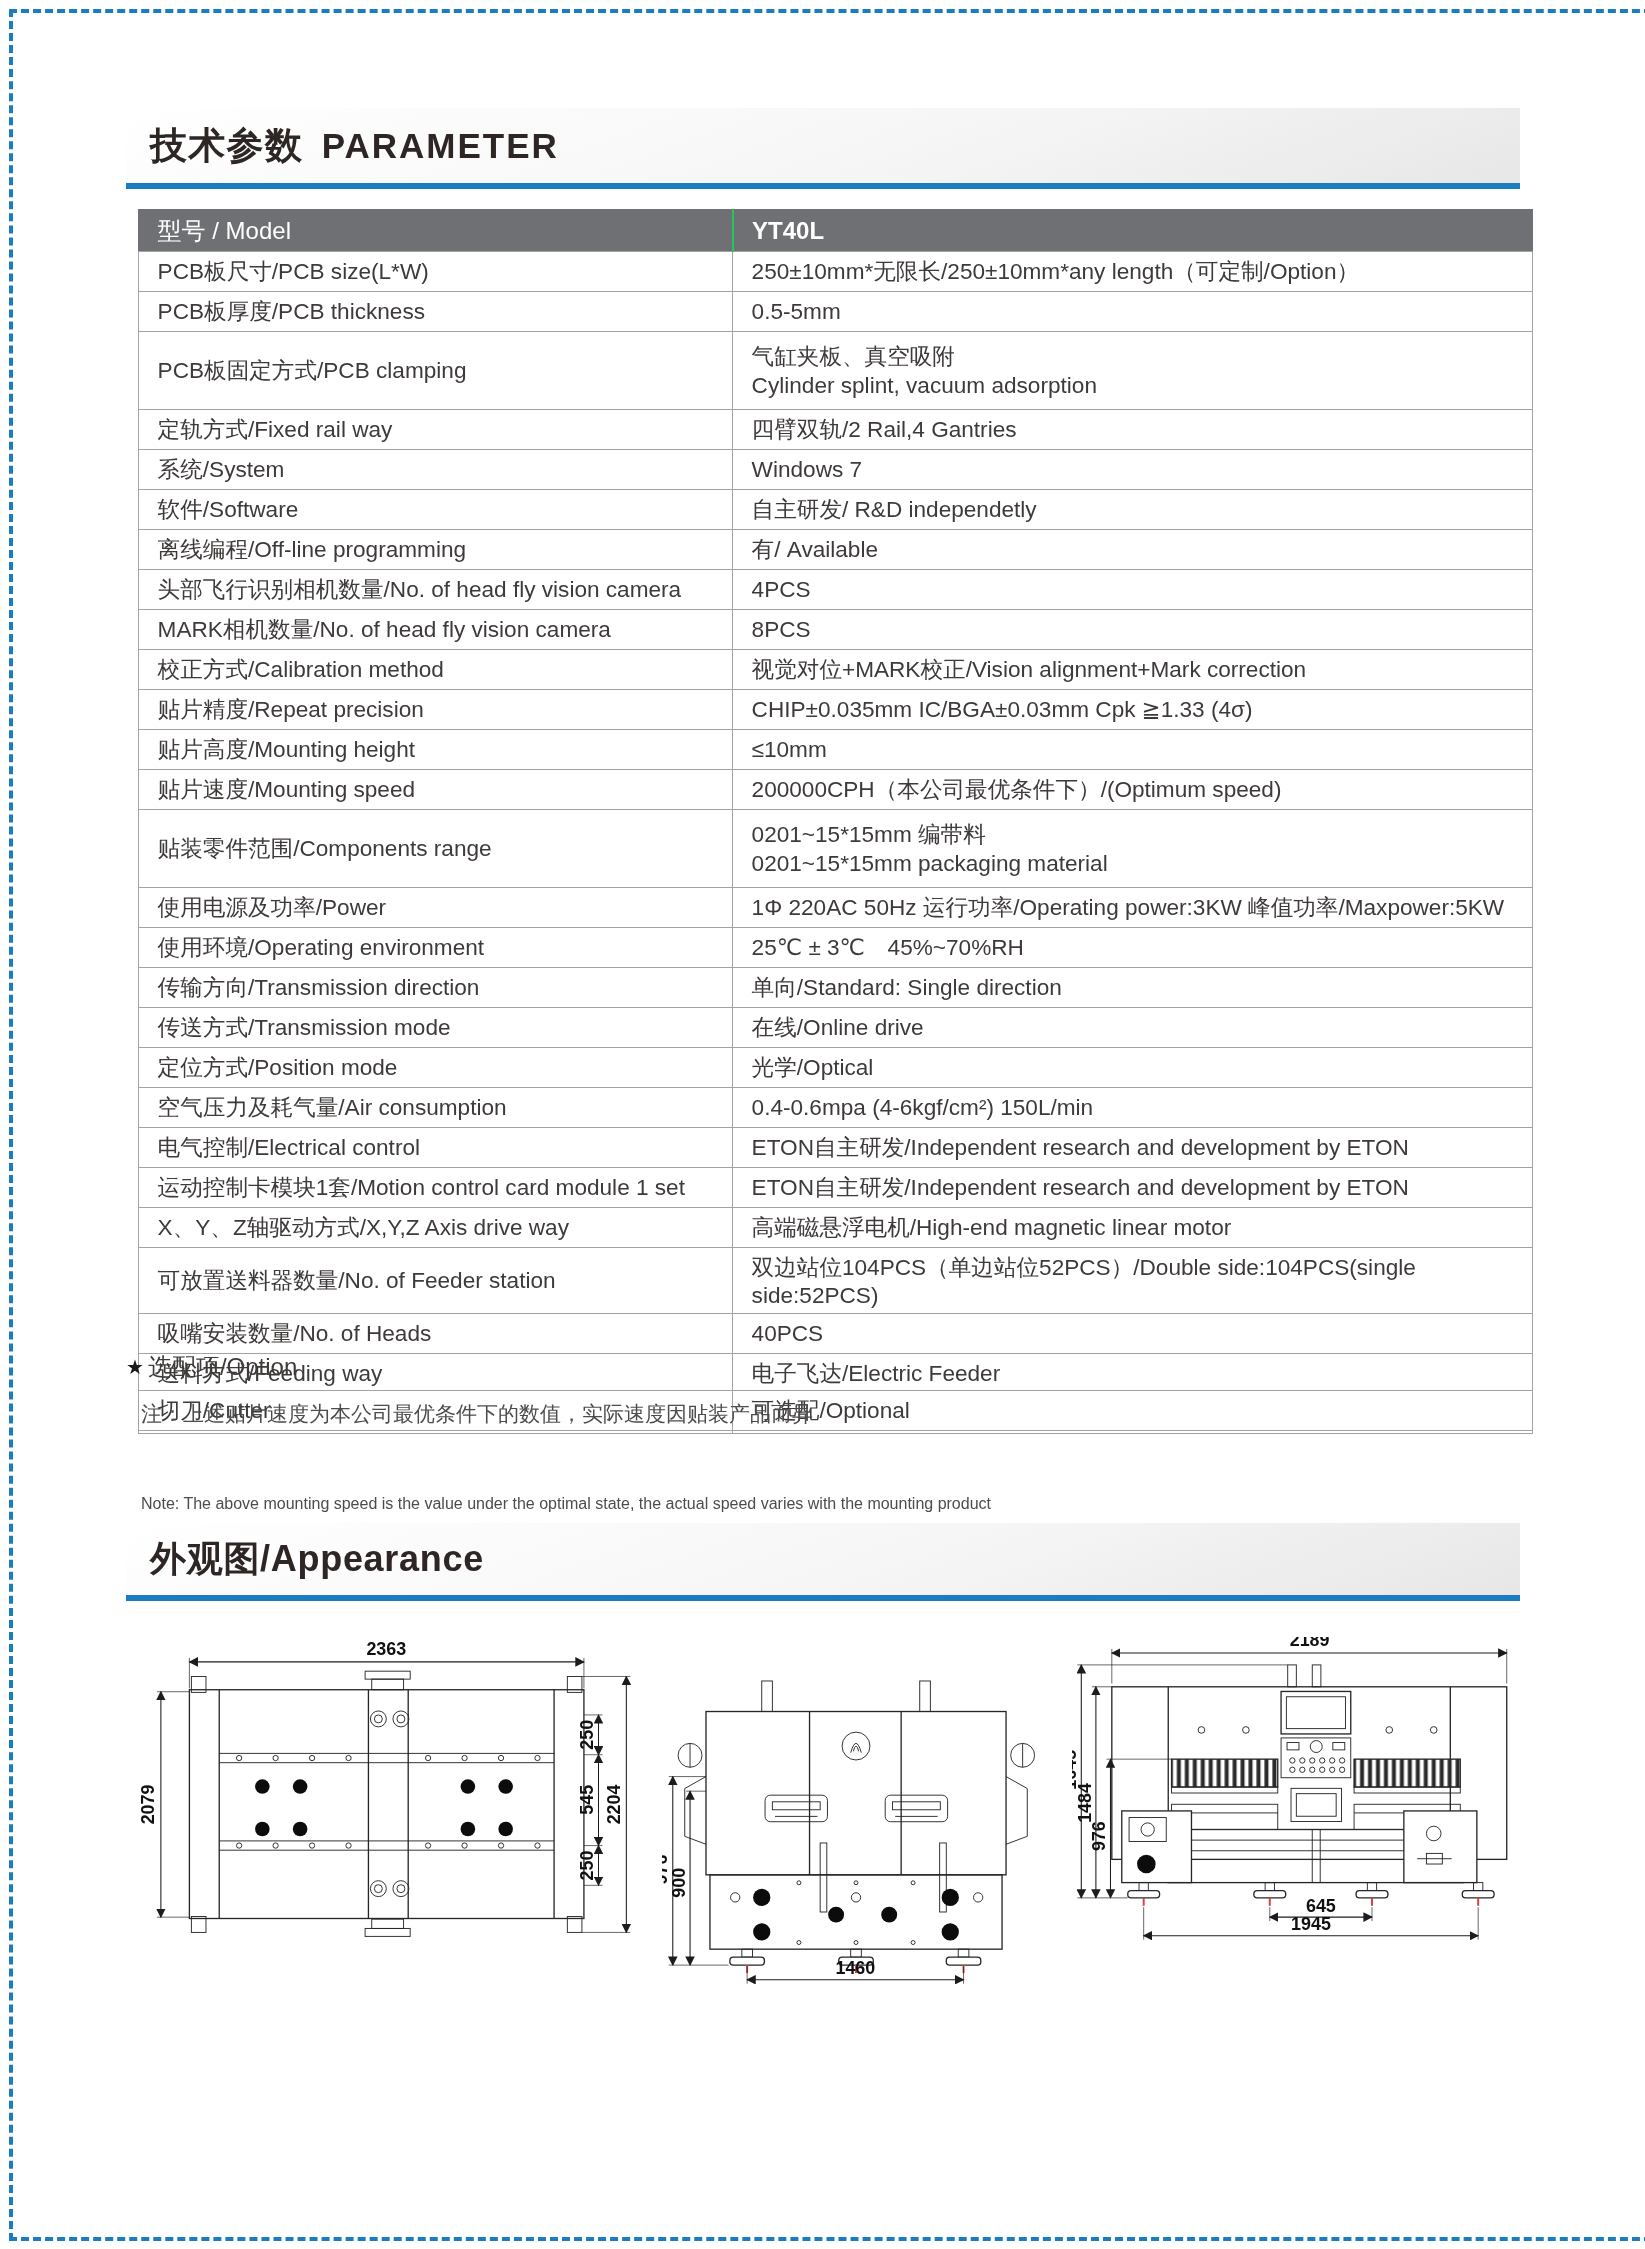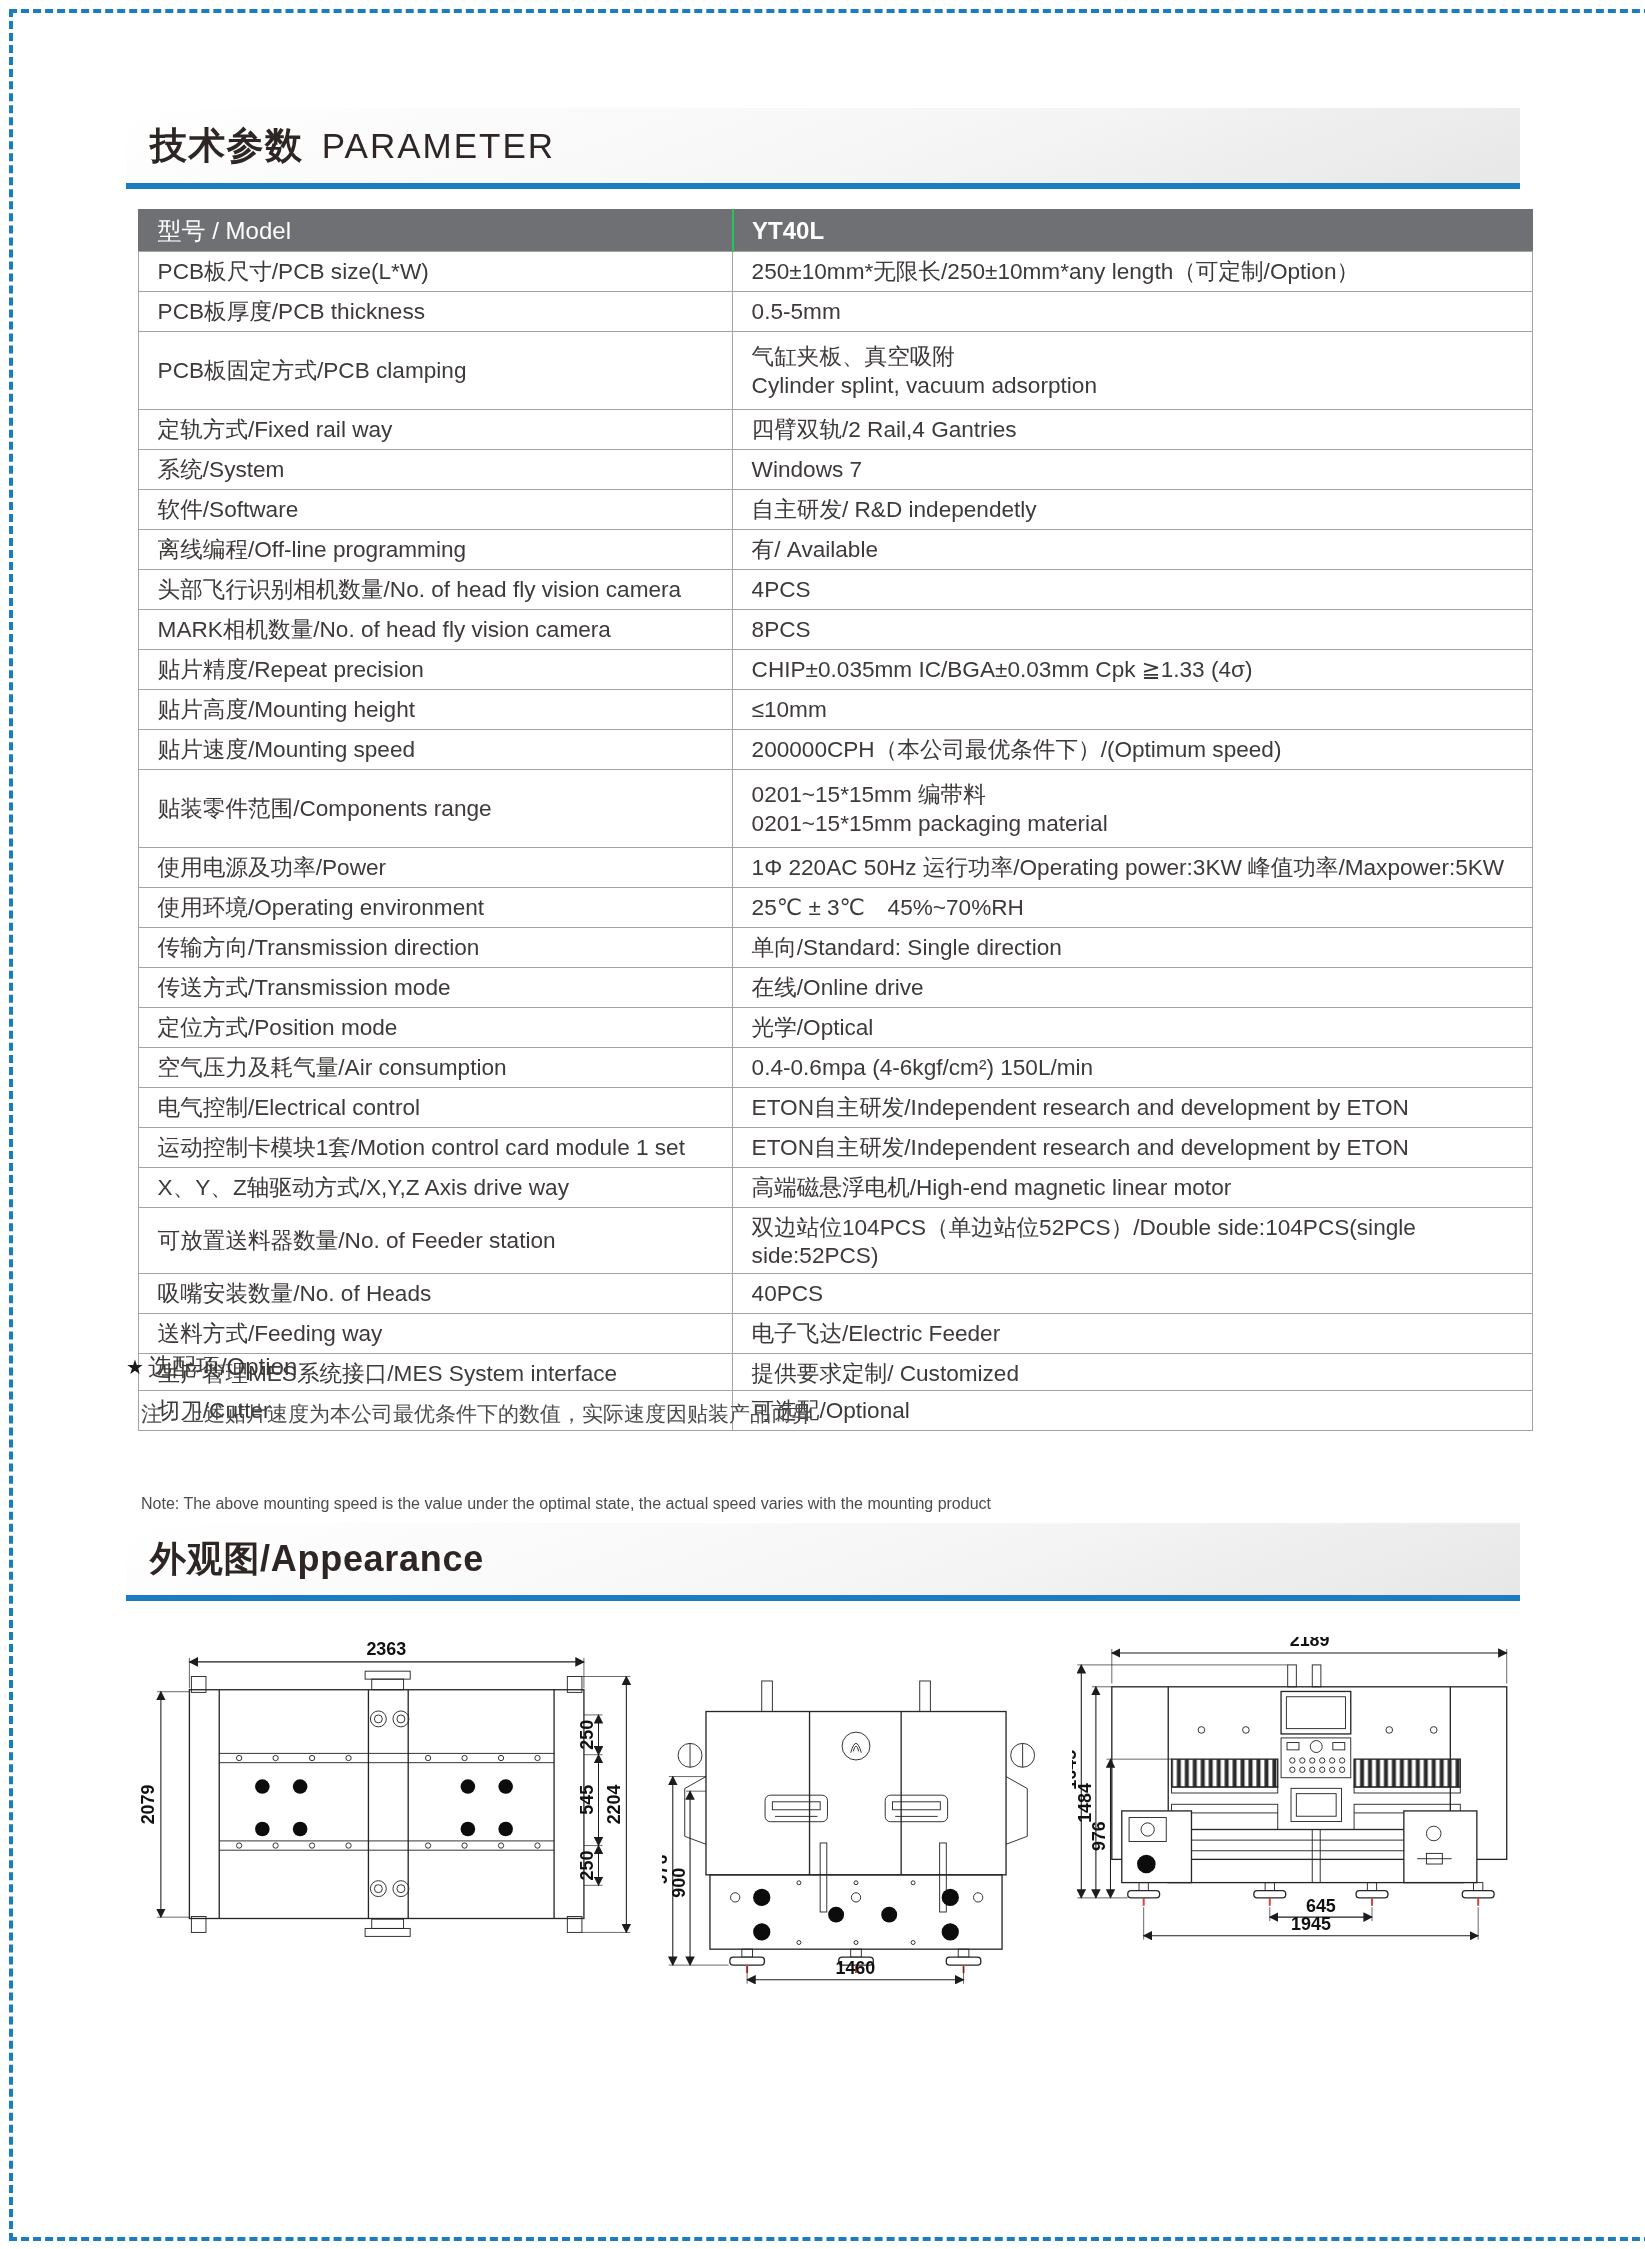--- a/index.html
+++ b/index.html
@@ -13,21 +13,21 @@
   }
   
   .band{
     position:absolute;left:126px;width:1394px;box-sizing:border-box;
     background:linear-gradient(160deg,#ffffff 0%,#f6f6f6 55%,#e7e7e7 100%);
     border-bottom:6px solid #1b7dc1;display:flex;align-items:center;padding-left:24px;
   }
   .band-param{top:108px;height:81px;}
   .band-appearance{top:1523px;height:78px;border-bottom-width:6.6px;text-align:center;}
   .t-zh{font-size:37px;font-weight:bold;color:#2d2624;letter-spacing:1.3px;}
-  .t-en{font-size:35px;font-weight:normal;color:#2d2624;margin-left:18.6px;letter-spacing:2px;}
+  .t-en{font-size:35px;font-weight:bold;color:#2d2624;margin-left:18.6px;letter-spacing:2px;}
   .t-app{font-size:36px;font-weight:bold;color:#2d2624;letter-spacing:0.7px;}
 
   
   table.spec{
     position:absolute;left:138px;width:1394px;border-collapse:collapse;table-layout:fixed;
     font-size:22.6px;color:#3e3a39;
   }
   table.spec.main{top:209px;}
   table.spec.opt{top:1390px;}
   table.spec td,table.spec th{
@@ -118,20 +118,24 @@
           <td>离线编程/Off-line programming</td>
           <td>有/ Available</td>
         </tr>
     <tr>
           <td>头部飞行识别相机数量/No. of head fly vision camera</td>
           <td>4PCS</td>
         </tr>
     <tr>
           <td>MARK相机数量/No. of head fly vision camera</td>
           <td>8PCS</td>
+        </tr>
+    <tr>
+          <td>校正方式/Calibration method</td>
+          <td>视觉对位+MARK校正/Vision alignment+Mark correction</td>
         </tr>
     <tr>
           <td>贴片精度/Repeat precision</td>
           <td>CHIP±0.035mm  IC/BGA±0.03mm Cpk ≧1.33 (4σ)</td>
         </tr>
     <tr>
           <td>贴片高度/Mounting height</td>
           <td>≤10mm</td>
         </tr>
     <tr>

